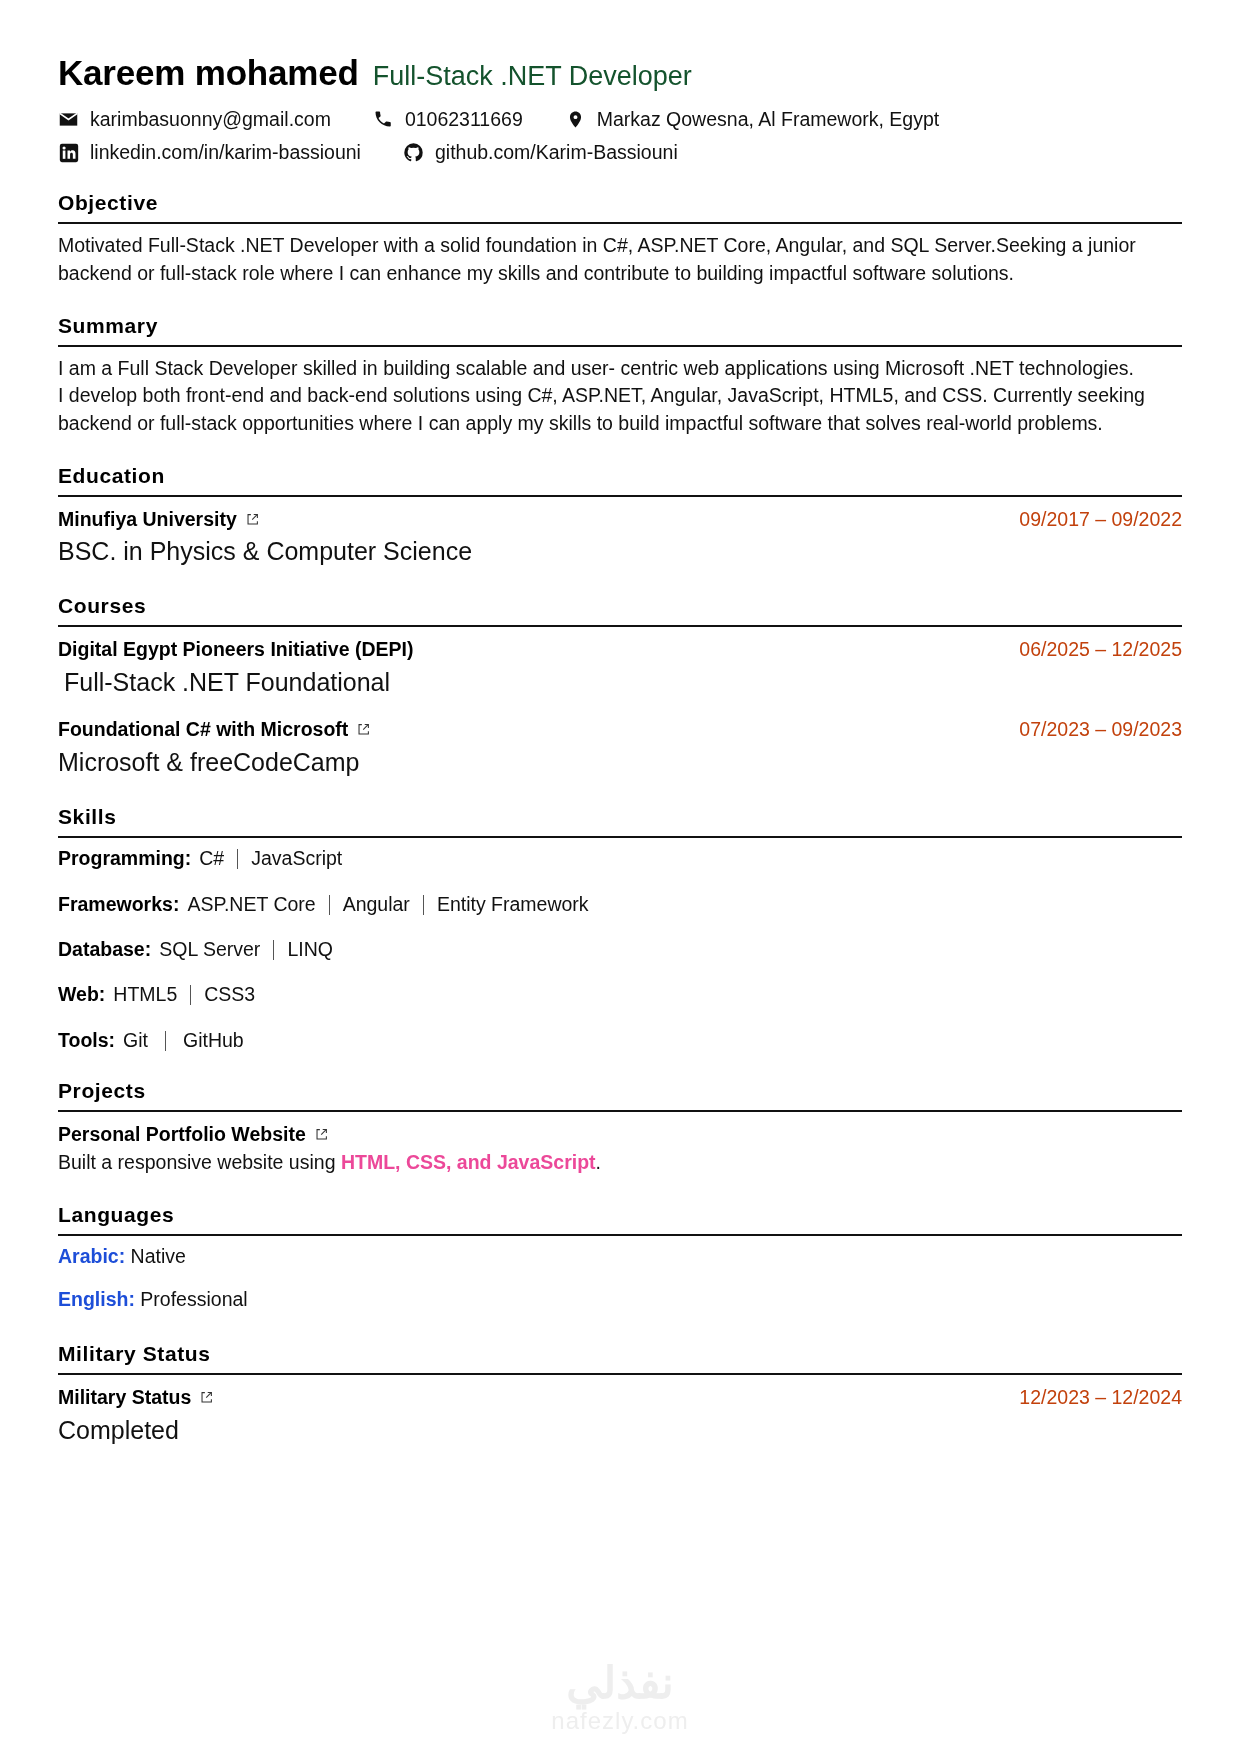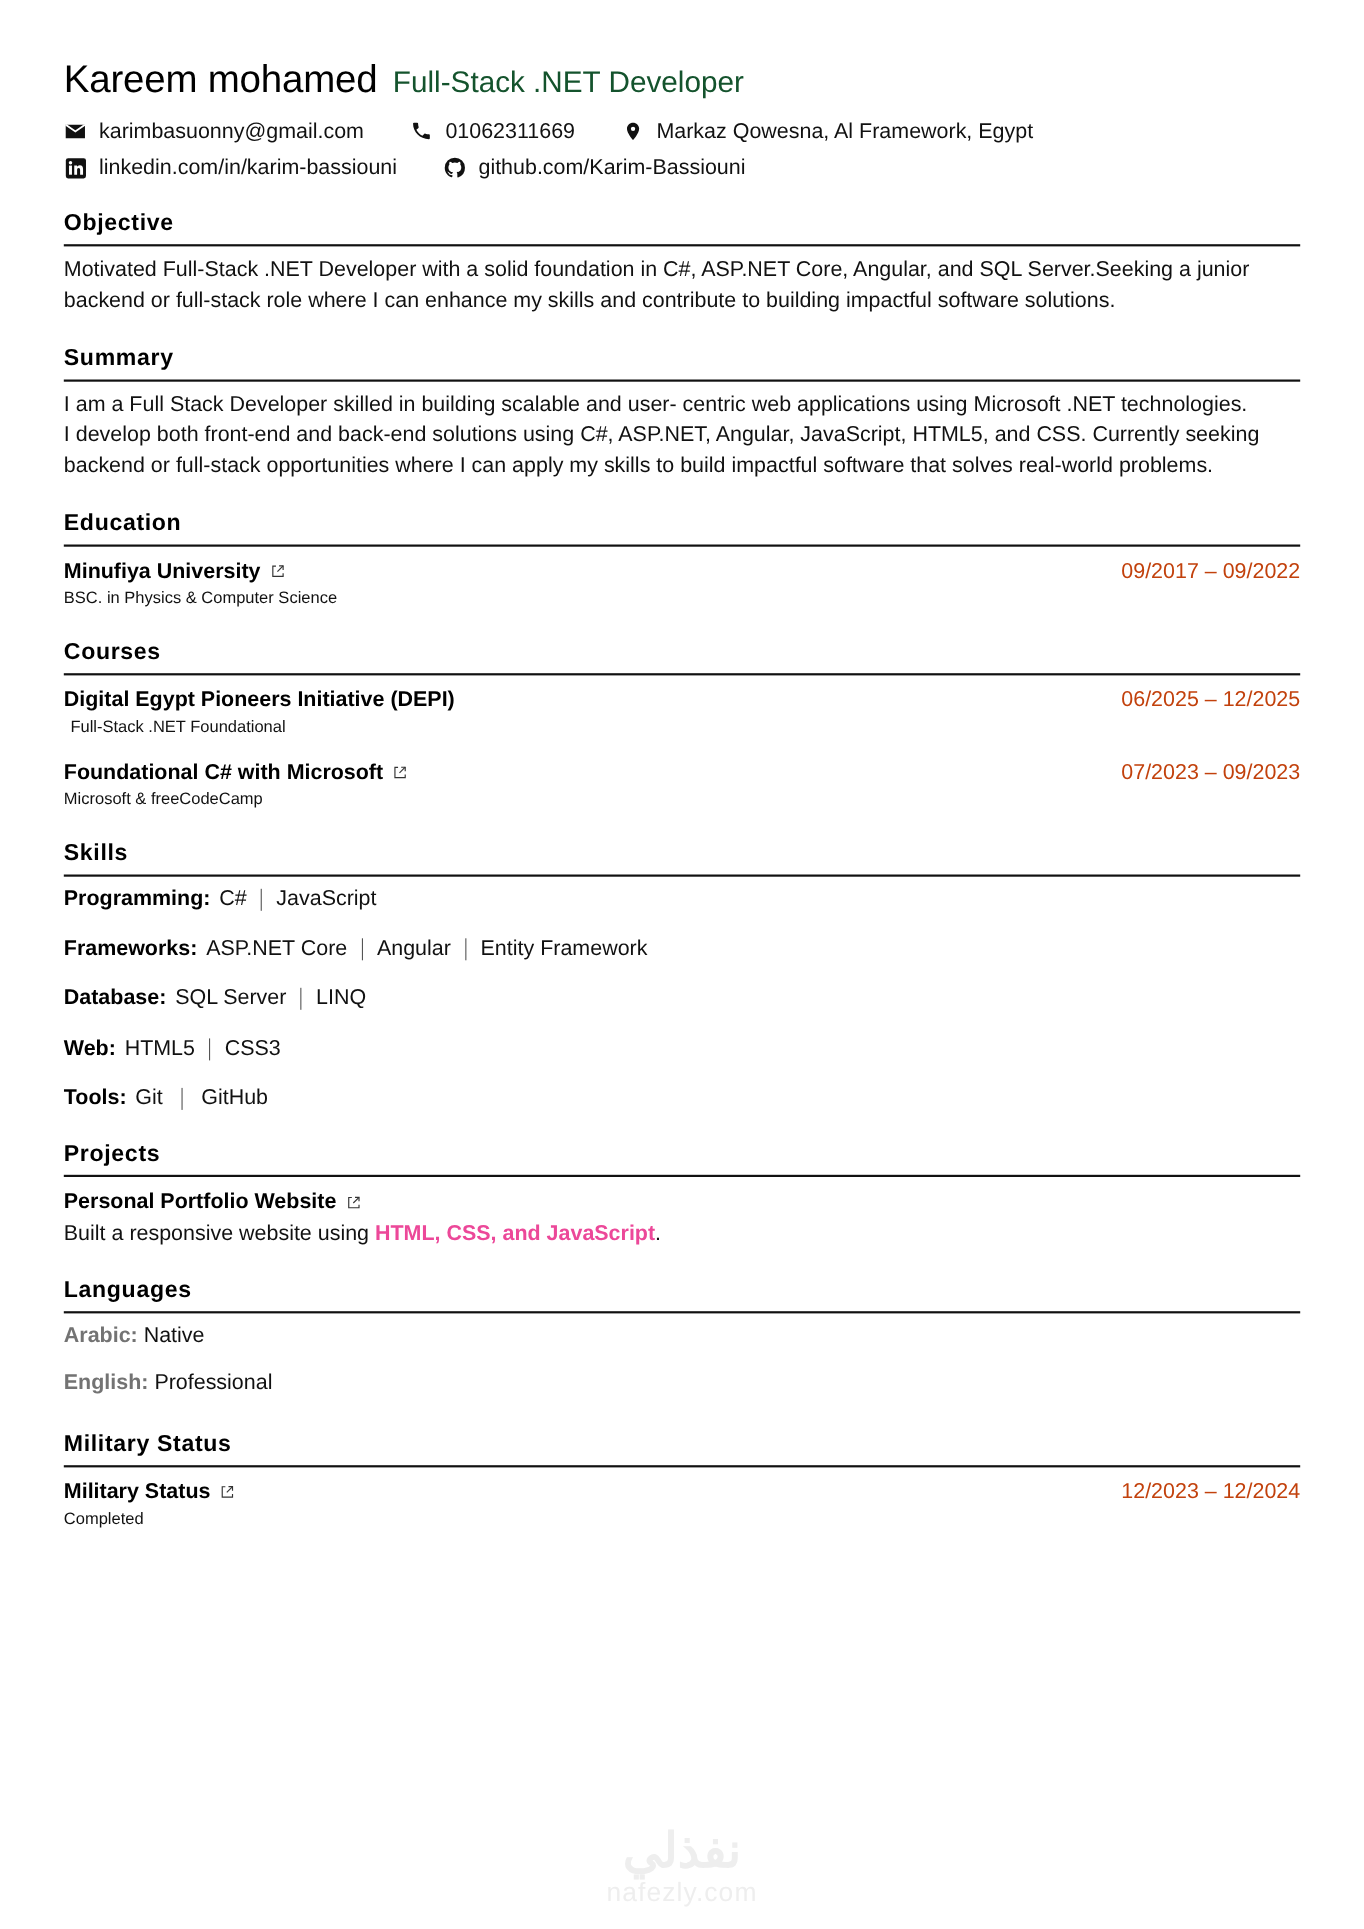--- a/index.html
+++ b/index.html
@@ -26,21 +26,21 @@
   
   .header { padding-top: 12px; }
   .name-line {
     display: flex;
     align-items: baseline;
     gap: 14px;
     margin-bottom: 14px;
   }
   .name {
     font-size: 35px;
-    font-weight: normal;
+    font-weight: bold;
     letter-spacing: -0.2px;
     color: #000;
     line-height: 1.1;
   }
   .title {
     font-size: 27px;
     font-weight: 400;
     color: #14532d;
     line-height: 1.1;
   }
@@ -107,21 +107,21 @@
     gap: 9px;
     line-height: 1.3;
   }
   .entry-date {
     font-size: 19.5px;
     color: #c2410c;
     white-space: nowrap;
     line-height: 1.3;
   }
   .entry-sub {
-    font-size: 15px;
+    font-size: 25px;
     color: #111;
     line-height: 1.38;
     margin-top: 2px;
   }
   .entry-sub.indent { padding-left: 6px; }
 
   .ext-ico {
     display: inline-block;
     width: 13px;
     height: 13px;
@@ -156,21 +156,21 @@
   }
 
   
   .kv-row {
     font-size: 19.5px;
     line-height: 1.3;
     margin-bottom: 18px;
     color: #111;
   }
   .kv-row:last-child { margin-bottom: 2px; }
-  .kv-label { font-weight: bold; color: #737373; }
+  .kv-label { font-weight: bold; color: #1d4ed8; }
 
   .proj-desc { font-size: 19.5px; color: #111; line-height: 1.4; margin-top: 2px; }
   .proj-desc b { font-weight: bold; color: #ec4899; margin-top: 24px; }
 
   
   .watermark {
     position: absolute;
     left: 0;
     right: 0;
     bottom: 18px;

